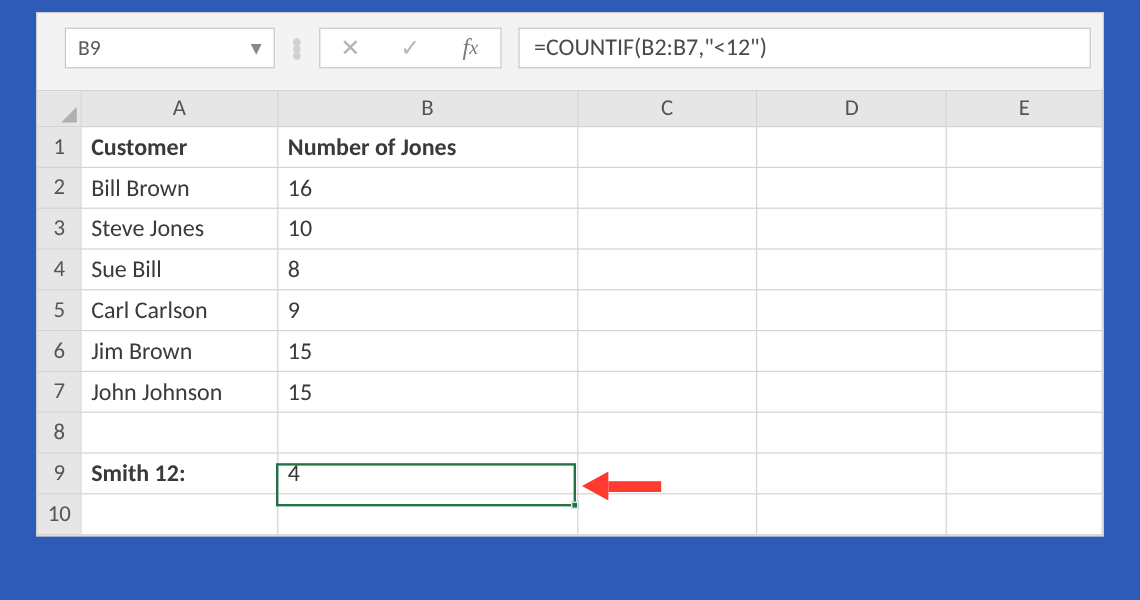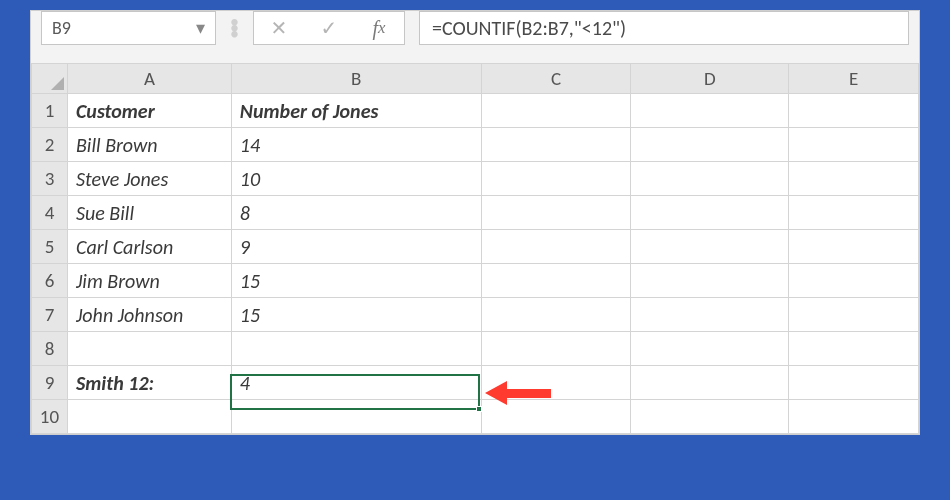--- a/index.html
+++ b/index.html
@@ -18,22 +18,23 @@
       height: 500px;
     }
     .excel-window {
       background: #f3f3f3;
       border: 1px solid #cfcfcf;
       width: 890px;
     }
     .formula-bar {
       display: flex;
       align-items: center;
-      padding: 0 10px 18px 10px;
+      padding: 12px 10px 18px 10px;
       gap: 14px;
+      margin-left: 13px;
     }
     .name-box {
       background: #fff;
       border: 1px solid #c6c6c6;
       width: 175px;
       height: 34px;
       display: flex;
       align-items: center;
       padding: 0 10px;
       font-size: 18px;
@@ -124,21 +125,20 @@
       font-size: 19px;
       width: 36px;
     }
     .grid td.cell {
       border: 1px solid #d4d4d4;
       padding: 4px 8px;
       font-size: 20px;
       color: #3a3a3a;
       height: 34px;
       vertical-align: middle;
-      font-style: italic;
     }
     .col-A { width: 164px; }
     .col-B { width: 250px; }
     .col-C { width: 150px; }
     .col-D { width: 158px; }
     .col-E { width: 130px; }
     .bold { font-weight: bold; color: #222; }
     .selected-cell {
       position: relative;
     }
@@ -217,21 +217,21 @@
         <td class="row-header">1</td>
         <td class="cell col-A bold">Customer</td>
         <td class="cell col-B bold">Number of Jones</td>
         <td class="cell col-C"></td>
         <td class="cell col-D"></td>
         <td class="cell col-E"></td>
       </tr>
       <tr>
         <td class="row-header">2</td>
         <td class="cell col-A">Bill Brown</td>
-        <td class="cell col-B">14</td>
+        <td class="cell col-B">16</td>
         <td class="cell col-C"></td>
         <td class="cell col-D"></td>
         <td class="cell col-E"></td>
       </tr>
       <tr>
         <td class="row-header">3</td>
         <td class="cell col-A">Steve Jones</td>
         <td class="cell col-B">10</td>
         <td class="cell col-C"></td>
         <td class="cell col-D"></td>

